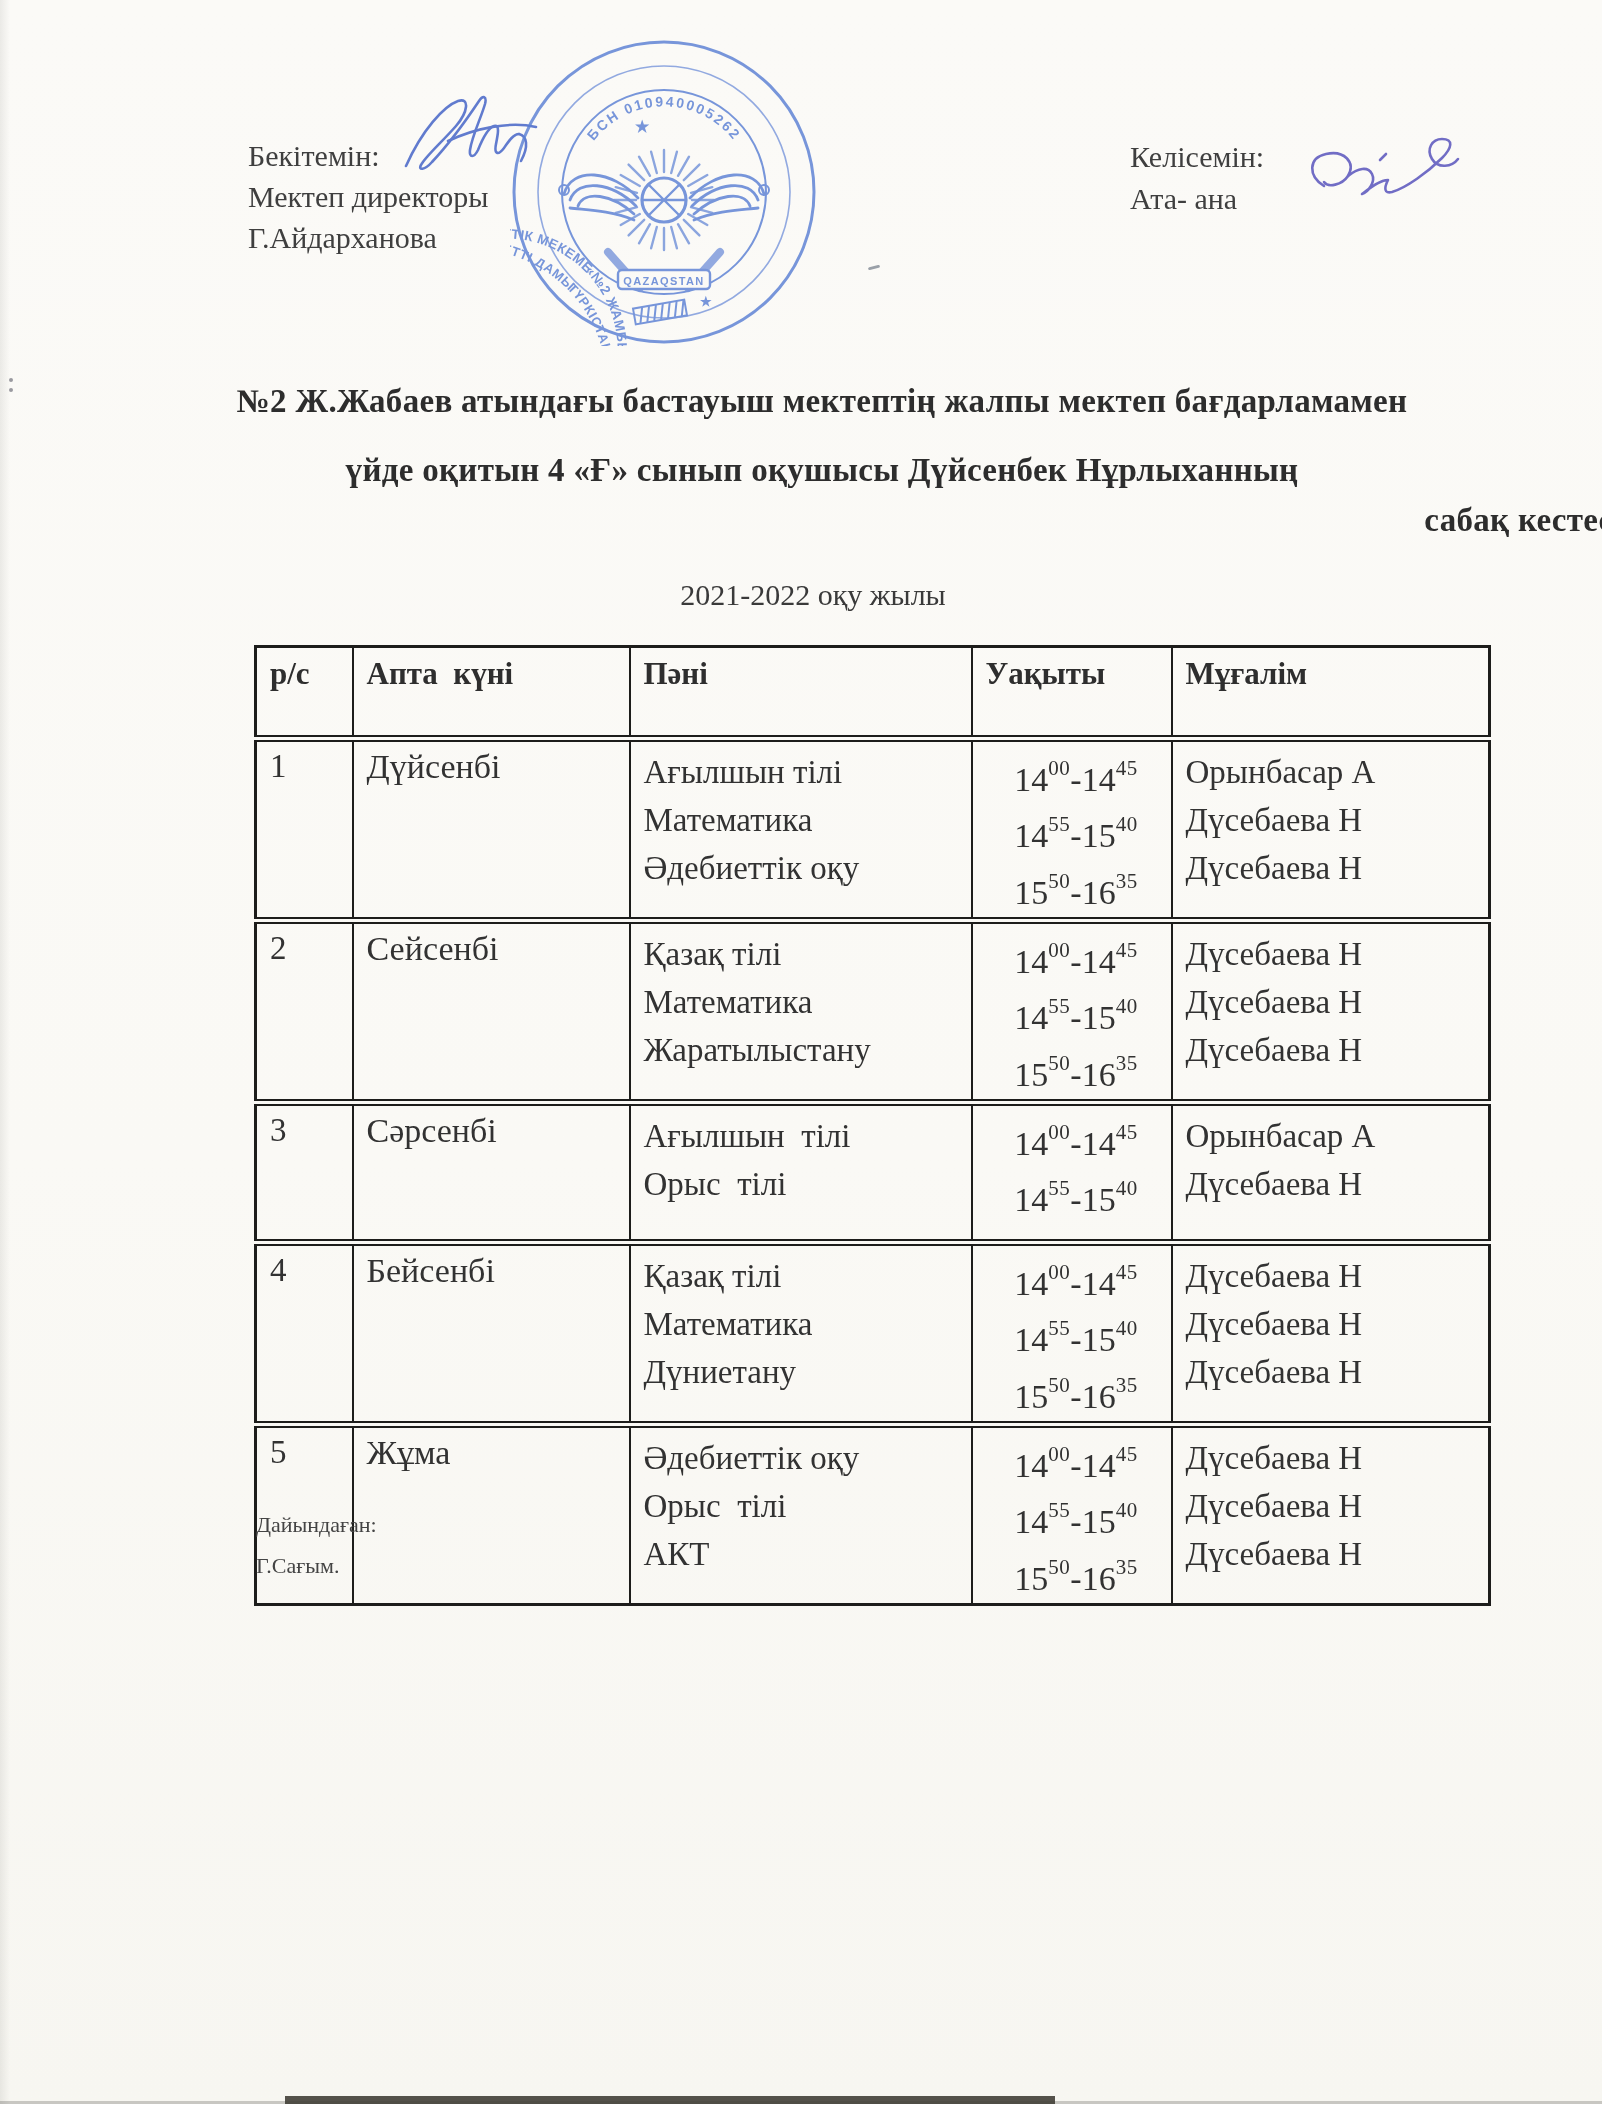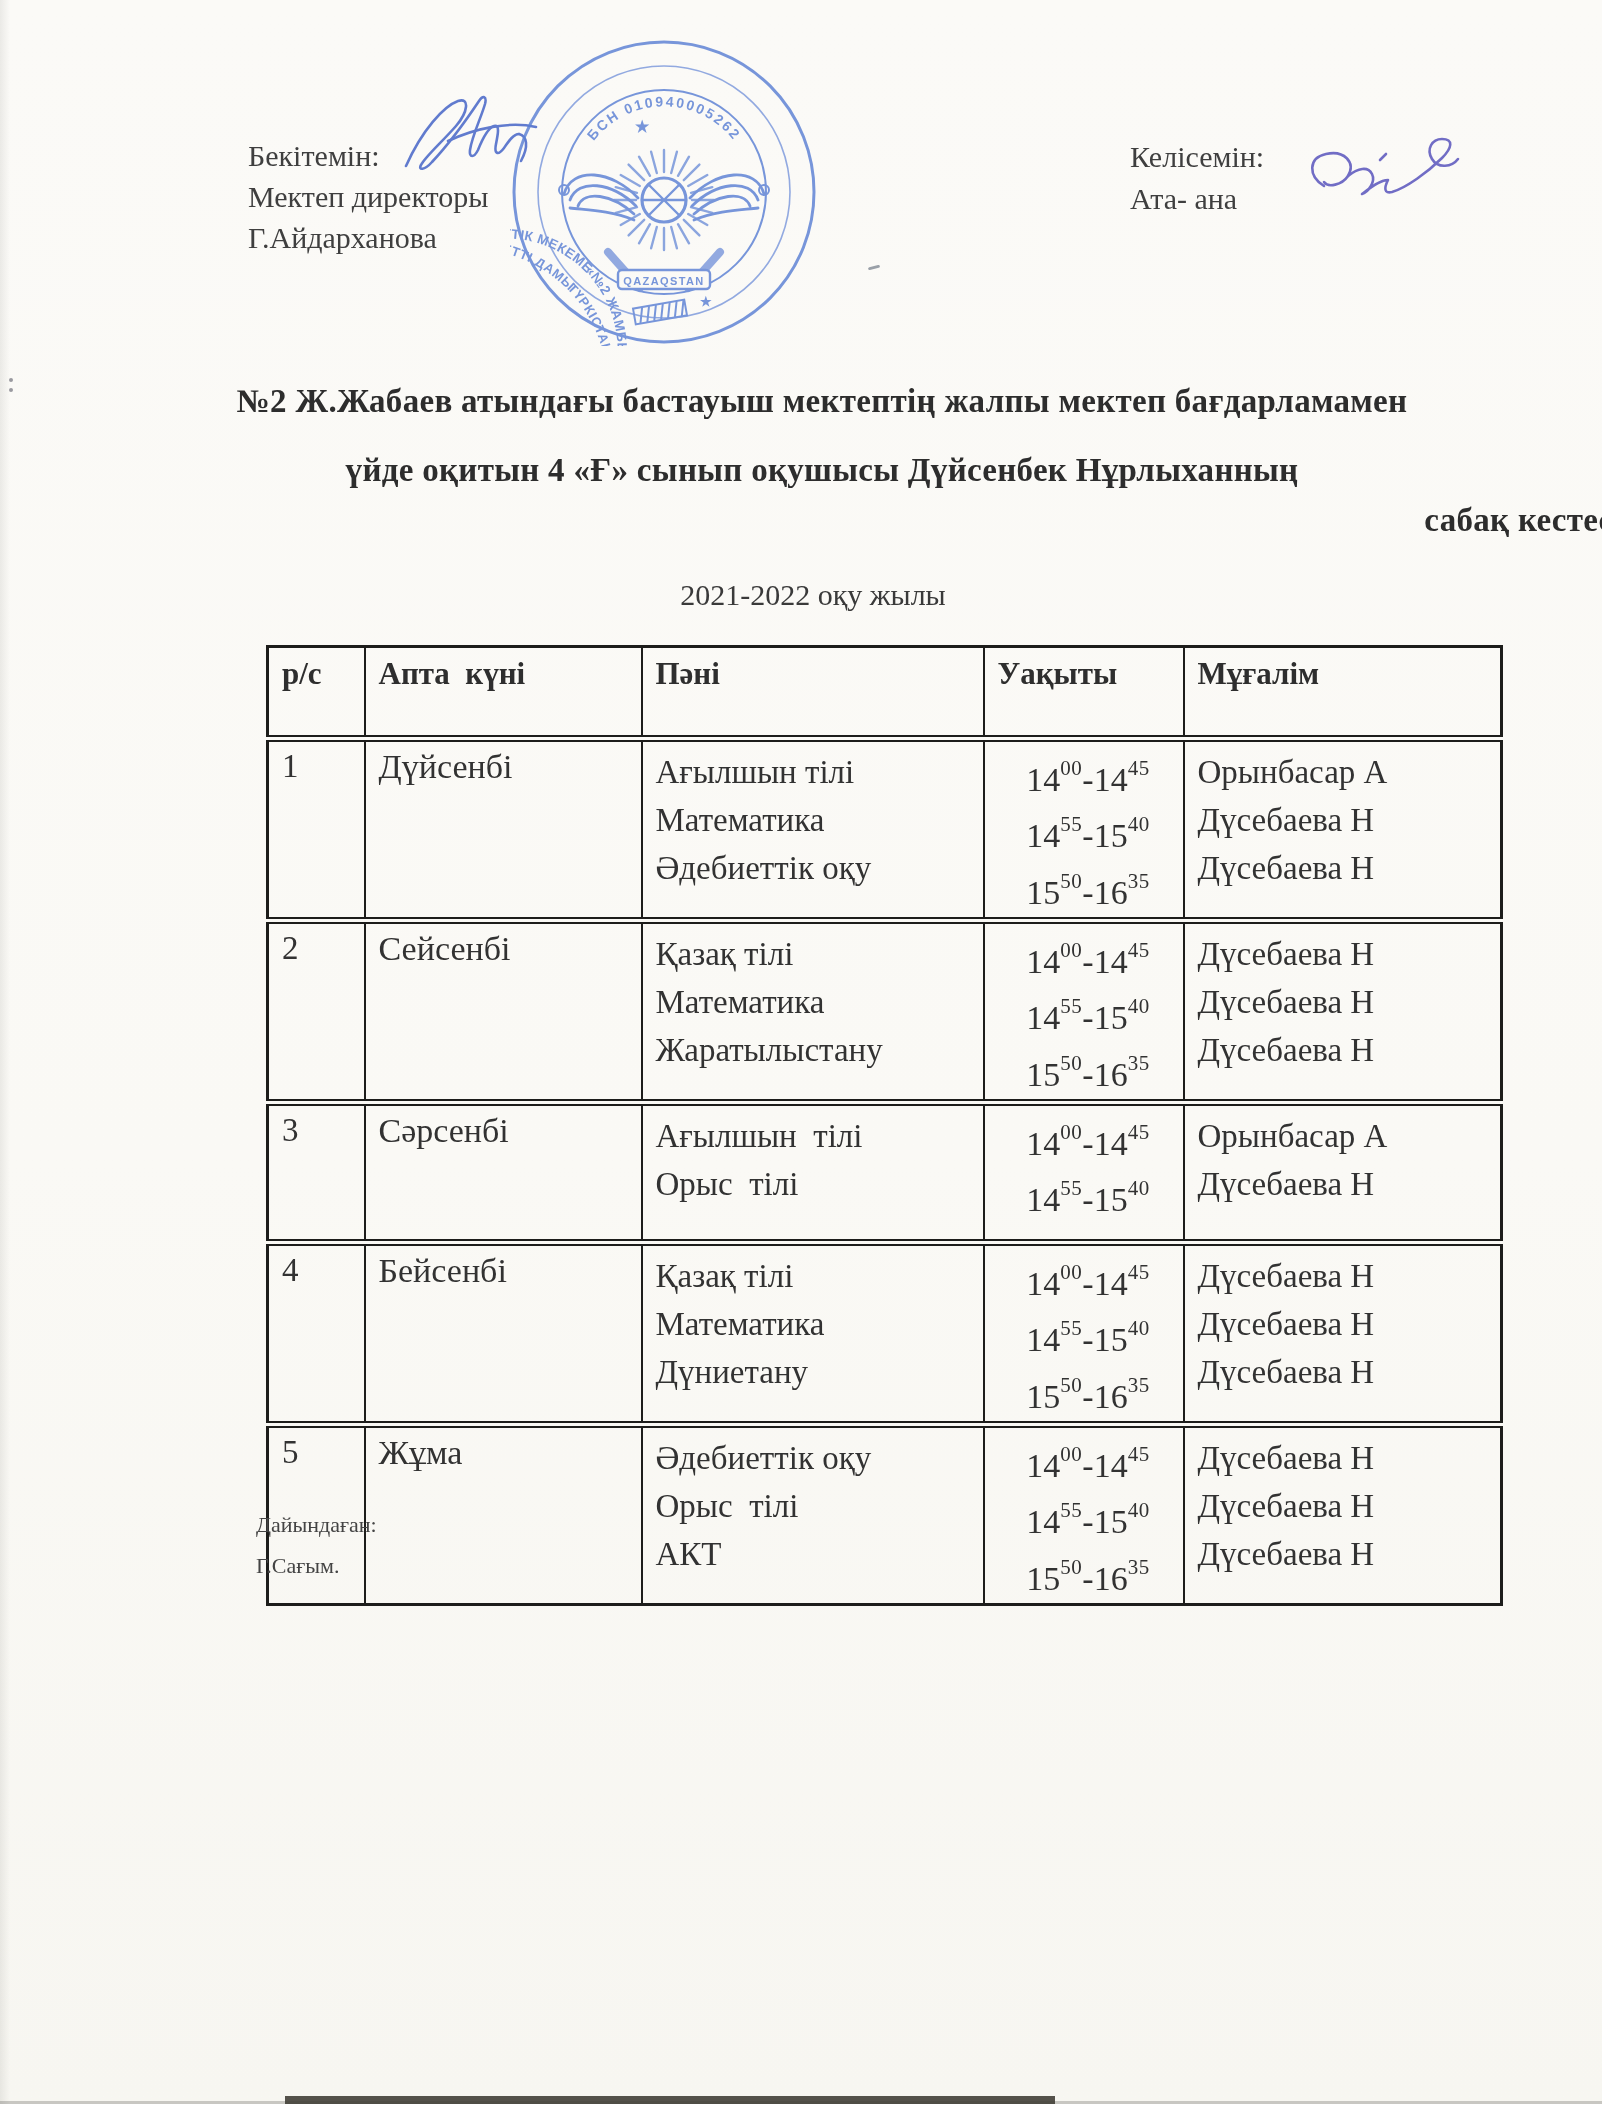--- a/index.html
+++ b/index.html
@@ -31,21 +31,21 @@
   .stamp * { vector-effect:none; }
   .stamp .ring { fill:none; }
   .stamp text { font-family:"Liberation Sans", sans-serif; font-weight:bold; }
 
   .title { position:absolute; left:0; width:1602px; text-align:center;
     font-weight:bold; font-size:33px; color:#2d2d2d; letter-spacing:.3px;padding-left:21px; }
   .t1 { top:383px; } .t2 { top:452px; } .t3 { top:502px;text-align:right; }
   .year { position:absolute; left:12px; width:1602px; top:578px; text-align:center;
     font-size:30px; color:#3a3a3a; }
 
-  table.tt { position:absolute; left:266px; top:645px; width:1064px;
+  table.tt { position:absolute; left:254px; top:645px; width:1064px;
     table-layout:fixed; border-collapse:collapse; border:3px solid #1d1d1b; }
   .tt th, .tt td { border-left:2px solid #1d1d1b; border-right:2px solid #1d1d1b;
     vertical-align:top; white-space:pre-wrap; }
   .tt thead tr { height:92px; }
   .tt th { font-size:31px; font-weight:bold; text-align:left; color:#2e2e2e;
     padding:8px 4px 0 13px; }
   .tt tbody tr td { border-top:7px double #1d1d1b; }
   .tt td { font-size:33px; color:#323232; padding:6px 4px 0 13px; }
   .tt tbody tr:nth-child(1){ height:155px; }
   .tt tbody tr:nth-child(2){ height:155px; }

